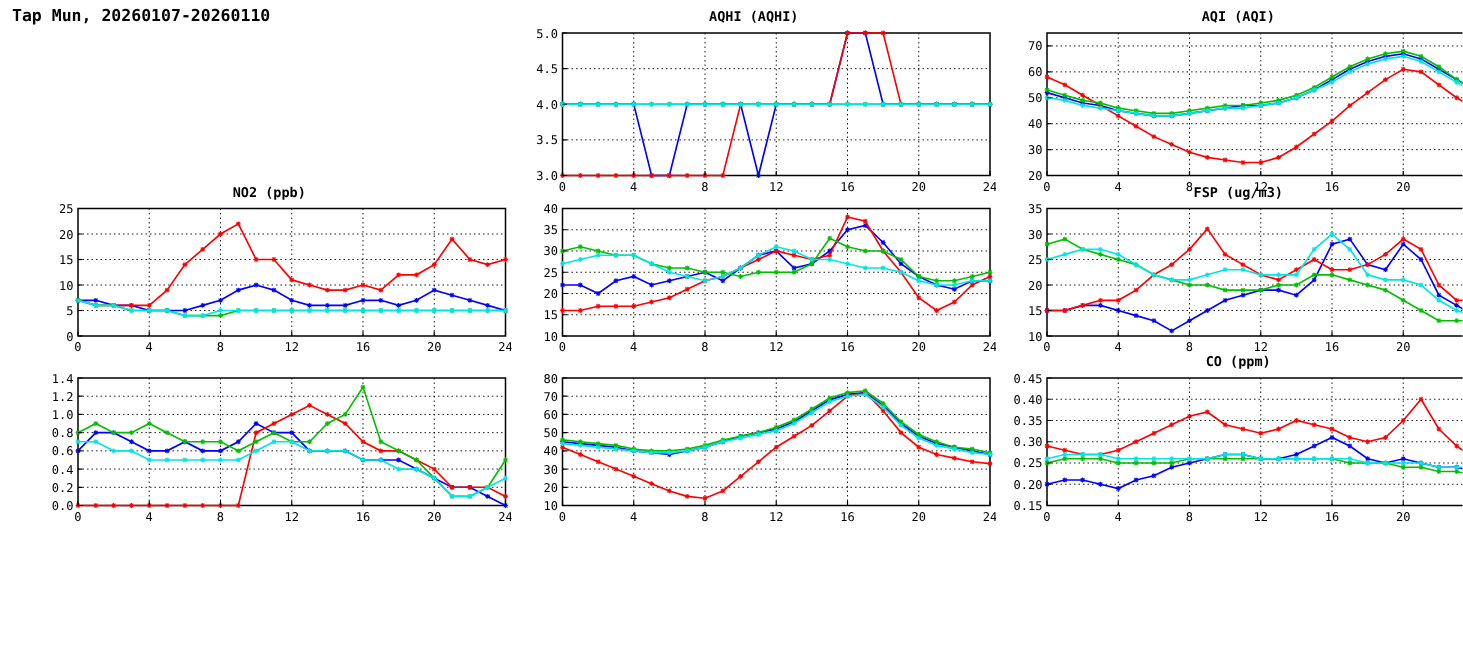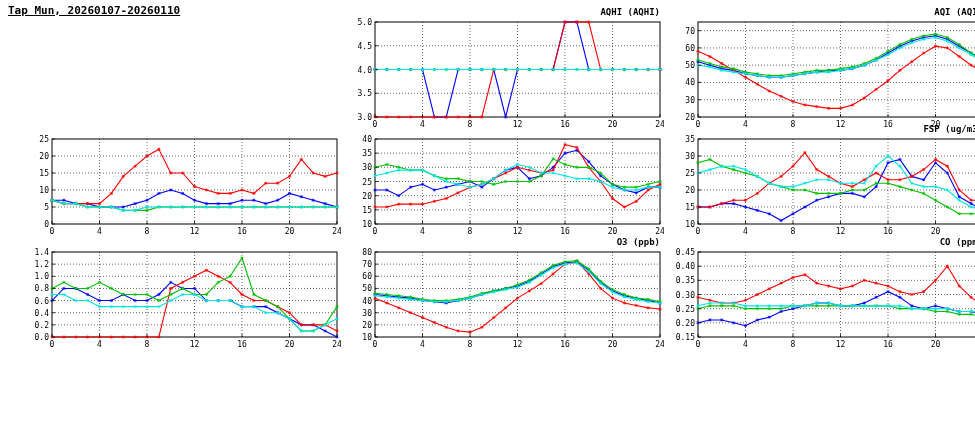--- a/index.html
+++ b/index.html
@@ -1,19 +1,19 @@
 <!DOCTYPE html>
 <html><head>
 <meta charset="utf-8">
 <style>
   html,body{margin:0;padding:0;background:#ffffff;}
   body{width:975px;height:447px;font-family:"Liberation Sans",sans-serif;position:relative;overflow:hidden;}
-  #title{position:absolute;left:8px;top:4px;font-family:"DejaVu Sans Mono","Liberation Mono",monospace;font-size:11px;font-weight:bold;color:#000;letter-spacing:0px;text-decoration:underline;}
+  #title{position:absolute;left:8px;top:4px;font-family:"DejaVu Sans Mono","Liberation Mono",monospace;font-size:11px;font-weight:bold;color:#000;letter-spacing:0px;}
   .panel{position:absolute;}
-  .panel-title{position:absolute;font-family:"DejaVu Sans Mono","Liberation Mono",monospace;font-size:9px;font-weight:bold;color:#000;text-align:right;}
+  .panel-title{position:absolute;font-family:"DejaVu Sans Mono","Liberation Mono",monospace;font-size:9px;font-weight:bold;color:#000;text-align:center;}
   svg{display:block;}
   .tick-label{font-family:"DejaVu Sans Mono","Liberation Mono",monospace;font-size:8px;fill:#000;}
 </style>
 </head>
 <body>
 
 <div id="title">Tap Mun, 20260107-20260110</div>
 
 <div id="charts">
     <div class="panel" style="left: 345px; top: 18px; width: 319px; height: 113px;">
@@ -298,20 +298,21 @@
         <text x="27" y="67.45454545454545" text-anchor="end" class="tick-label">40</text>
         <line y1="47.18181818181819" y2="47.18181818181819" x1="30" x2="33" stroke="#000" stroke-width="0.8"></line>
         <text x="27" y="50.18181818181819" text-anchor="end" class="tick-label">50</text>
         <line y1="29.909090909090907" y2="29.909090909090907" x1="30" x2="33" stroke="#000" stroke-width="0.8"></line>
         <text x="27" y="32.90909090909091" text-anchor="end" class="tick-label">60</text>
         <line y1="12.63636363636364" y2="12.63636363636364" x1="30" x2="33" stroke="#000" stroke-width="0.8"></line>
         <text x="27" y="15.63636363636364" text-anchor="end" class="tick-label">70</text>
       </svg>
     </div>
     <div class="panel" style="left: 22px; top: 135px; width: 319px; height: 103px;">
+      <div class="panel-title" style="left: 0px; top: -11px; width: 315px;">NO2 (ppb)</div>
       <svg width="319" height="103">
         <line x1="30" x2="315" y1="72" y2="72" stroke="#000" stroke-width="0.6" stroke-dasharray="1,2"></line>
         <line x1="30" x2="315" y1="55" y2="55" stroke="#000" stroke-width="0.6" stroke-dasharray="1,2"></line>
         <line x1="30" x2="315" y1="38" y2="38" stroke="#000" stroke-width="0.6" stroke-dasharray="1,2"></line>
         <line x1="30" x2="315" y1="21" y2="21" stroke="#000" stroke-width="0.6" stroke-dasharray="1,2"></line>
         <line y1="4" y2="89" x1="77.5" x2="77.5" stroke="#000" stroke-width="0.6" stroke-dasharray="1,2"></line>
         <line y1="4" y2="89" x1="125" x2="125" stroke="#000" stroke-width="0.6" stroke-dasharray="1,2"></line>
         <line y1="4" y2="89" x1="172.5" x2="172.5" stroke="#000" stroke-width="0.6" stroke-dasharray="1,2"></line>
         <line y1="4" y2="89" x1="220" x2="220" stroke="#000" stroke-width="0.6" stroke-dasharray="1,2"></line>
         <line y1="4" y2="89" x1="267.5" x2="267.5" stroke="#000" stroke-width="0.6" stroke-dasharray="1,2"></line>
@@ -884,21 +885,20 @@
         <text x="27" y="43.42857142857142" text-anchor="end" class="tick-label">0.8</text>
         <line y1="28.285714285714285" y2="28.285714285714285" x1="30" x2="33" stroke="#000" stroke-width="0.8"></line>
         <text x="27" y="31.285714285714285" text-anchor="end" class="tick-label">1.0</text>
         <line y1="16.14285714285714" y2="16.14285714285714" x1="30" x2="33" stroke="#000" stroke-width="0.8"></line>
         <text x="27" y="19.14285714285714" text-anchor="end" class="tick-label">1.2</text>
         <line y1="4" y2="4" x1="30" x2="33" stroke="#000" stroke-width="0.8"></line>
         <text x="27" y="7" text-anchor="end" class="tick-label">1.4</text>
       </svg>
     </div>
     <div class="panel" style="left: 345px; top: 248px; width: 319px; height: 103px;">
-      <div class="panel-title" style="left: 0px; top: -11px; width: 315px;">O3 (ppb)</div>
       <svg width="319" height="103">
         <line x1="30" x2="315" y1="76.85714285714286" y2="76.85714285714286" stroke="#000" stroke-width="0.6" stroke-dasharray="1,2"></line>
         <line x1="30" x2="315" y1="64.71428571428572" y2="64.71428571428572" stroke="#000" stroke-width="0.6" stroke-dasharray="1,2"></line>
         <line x1="30" x2="315" y1="52.57142857142858" y2="52.57142857142858" stroke="#000" stroke-width="0.6" stroke-dasharray="1,2"></line>
         <line x1="30" x2="315" y1="40.42857142857143" y2="40.42857142857143" stroke="#000" stroke-width="0.6" stroke-dasharray="1,2"></line>
         <line x1="30" x2="315" y1="28.285714285714285" y2="28.285714285714285" stroke="#000" stroke-width="0.6" stroke-dasharray="1,2"></line>
         <line x1="30" x2="315" y1="16.142857142857153" y2="16.142857142857153" stroke="#000" stroke-width="0.6" stroke-dasharray="1,2"></line>
         <line y1="4" y2="89" x1="77.5" x2="77.5" stroke="#000" stroke-width="0.6" stroke-dasharray="1,2"></line>
         <line y1="4" y2="89" x1="125" x2="125" stroke="#000" stroke-width="0.6" stroke-dasharray="1,2"></line>
         <line y1="4" y2="89" x1="172.5" x2="172.5" stroke="#000" stroke-width="0.6" stroke-dasharray="1,2"></line>

